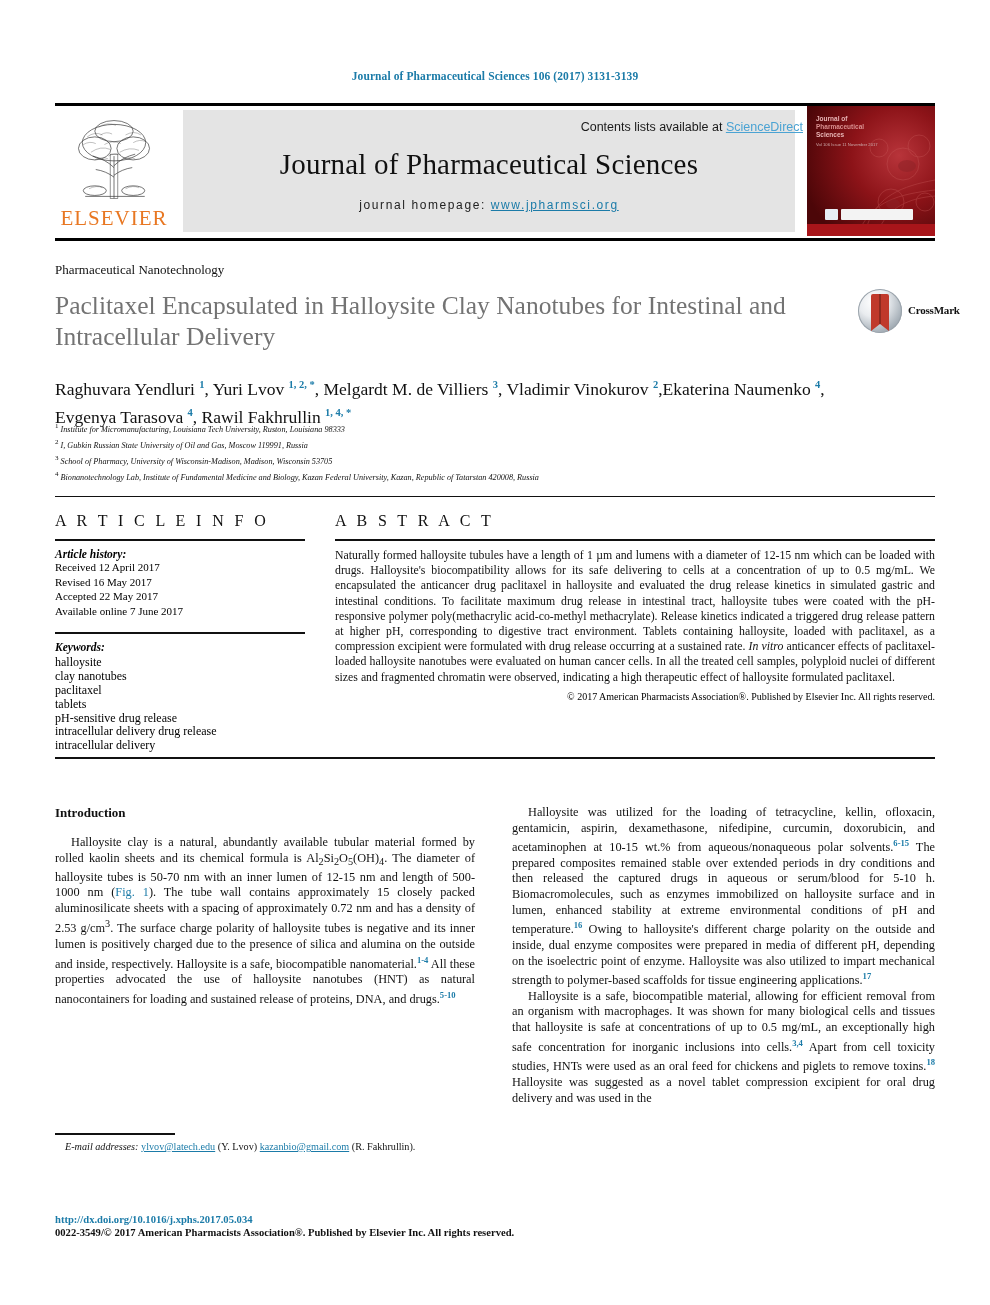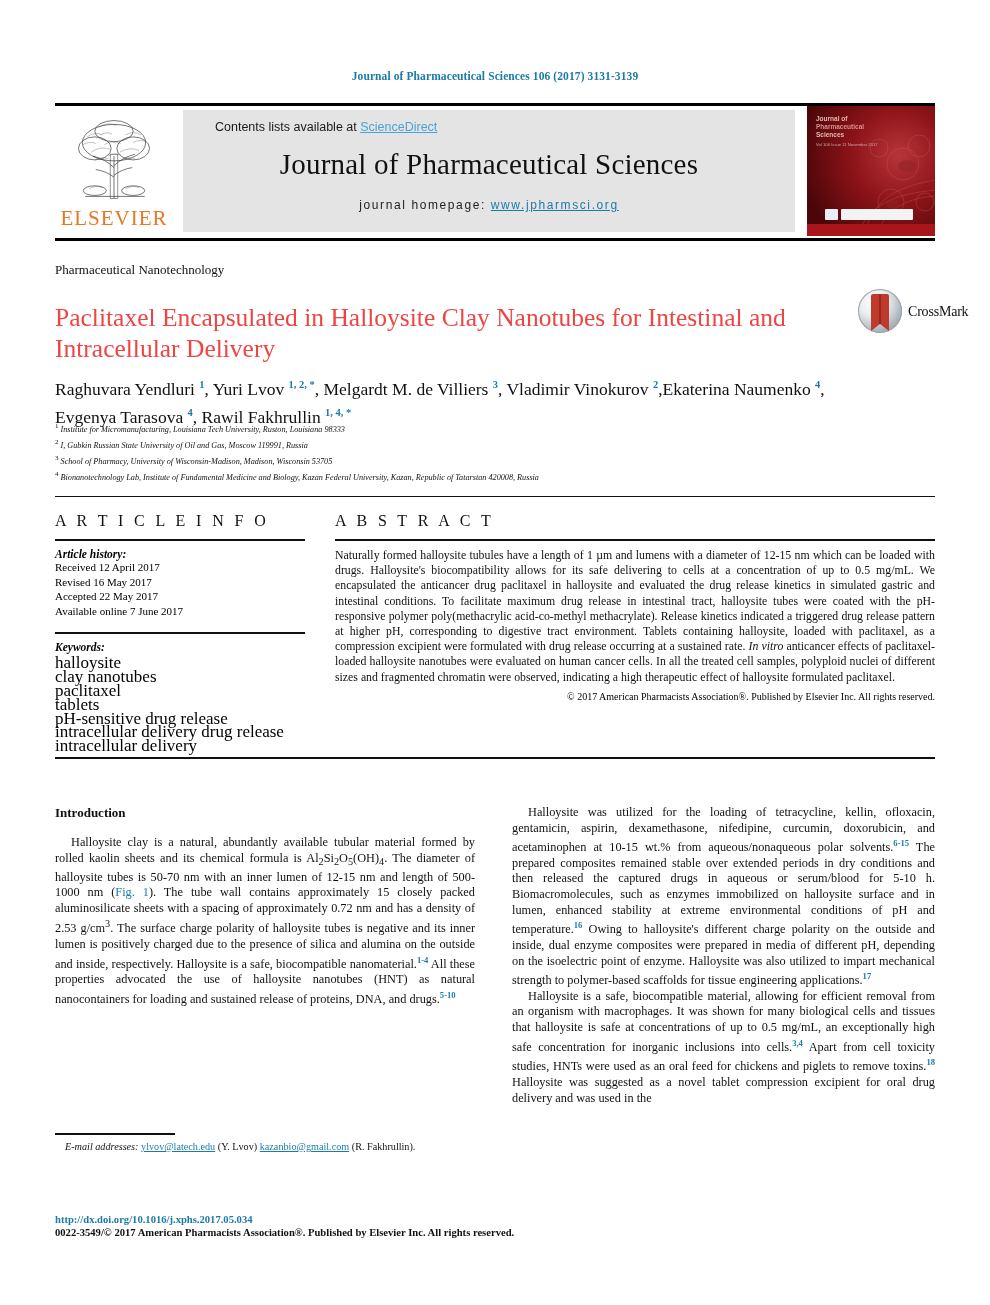--- a/index.html
+++ b/index.html
@@ -42,23 +42,23 @@
     font-family:"Liberation Serif", serif;
     font-size:21px;
     letter-spacing:1px;
     color:#E87722;
   }
   .journal-band{
     position:absolute;left:128px;top:4px;width:612px;height:122px;
     background:#e4e4e4;
   }
   .contents-line{
-    position:absolute;left:0;top:10px;width:612px;text-align:left;
+    position:absolute;left:8px;top:10px;width:612px;text-align:right;
     font-family:"Liberation Sans", sans-serif;
-    font-size:12.5px;color:#1a1a1a;padding-left:32px;
+    font-size:12.5px;color:#1a1a1a;
   }
   .contents-line .sd{color:#4ba3d3;}
   .journal-name{
     position:absolute;left:0;top:38px;width:612px;text-align:center;
     font-family:"Liberation Serif", serif;
     font-size:29px;color:#111;letter-spacing:.2px;
   }
   .homepage-line{
     position:absolute;left:0;top:88px;width:612px;text-align:center;
     font-family:"Liberation Sans", sans-serif;
@@ -95,22 +95,22 @@
   }
 
   
   .section-label{
     position:absolute;left:55px;top:262px;
     font-size:13px;color:#111;
   }
 
   
   .title{
-    position:absolute;left:55px;top:302px;width:780px;
-    font-size:25.5px;line-height:31px;color:#ef4444;
+    position:absolute;left:55px;top:290px;width:780px;
+    font-size:25.5px;line-height:31px;color:#737373;
   }
 
   
   .crossmark{position:absolute;left:858px;top:289px;width:100px;height:46px;}
   .cm-circle{
     position:absolute;left:0;top:0;width:44px;height:44px;border-radius:50%;
     background:radial-gradient(circle at 35% 30%, #ffffff 0%, #e9ecef 35%, #aab3bb 70%, #7d878f 100%);
     box-shadow:inset 0 0 0 1px #9aa3ab;
   }
   .cm-book{
@@ -121,21 +121,21 @@
     content:"";position:absolute;left:0;bottom:-7px;
     border-left:9px solid #c0392b;border-right:9px solid #c0392b;
     border-bottom:7px solid transparent;
   }
   .cm-spine{
     position:absolute;left:21px;top:5px;width:2px;height:30px;background:#8e2a1f;
   }
   .cm-text{
     position:absolute;left:50px;top:15px;
     font-family:"Liberation Serif", serif;
-    font-size:14px;font-weight:normal;color:#111;letter-spacing:-.2px;
+    font-size:11px;font-weight:bold;color:#111;letter-spacing:-.2px;
   }
 
   
   .authors{
     position:absolute;left:55px;top:373px;width:800px;
     font-size:17.5px;line-height:24px;color:#111;
   }
   .authors sup{font-size:10.5px;color:#1b7ba8;vertical-align:super;font-weight:bold;}
 
   
@@ -152,21 +152,21 @@
   .info-col{position:absolute;left:55px;top:512px;width:250px;}
   .abs-col{position:absolute;left:335px;top:512px;width:600px;}
 
   .hdr-caps{
     font-family:"Liberation Serif", serif;
     font-size:16px;font-weight:normal;letter-spacing:3.4px;color:#111;
   }
   .thin-rule{height:2px;background:#111;margin:9px 0 7px 0;}
   .it-head{font-style:italic;font-weight:bold;font-size:11.5px;}
   .info-body{font-size:11px;line-height:14.6px;}
-  .kw-block{margin-top:3px;font-size:17px;line-height:13.8px;}
+  .kw-block{margin-top:3px;font-size:12px;line-height:13.8px;}
   .abs-body{
     font-size:11.8px;line-height:15.2px;text-align:justify;color:#111;
   }
   .abs-copy{
     margin-top:6px;text-align:right;font-size:10px;
   }
 
   
   .col-left{position:absolute;left:55px;top:805px;width:420px;}
   .col-right{position:absolute;left:512px;top:805px;width:423px;}

